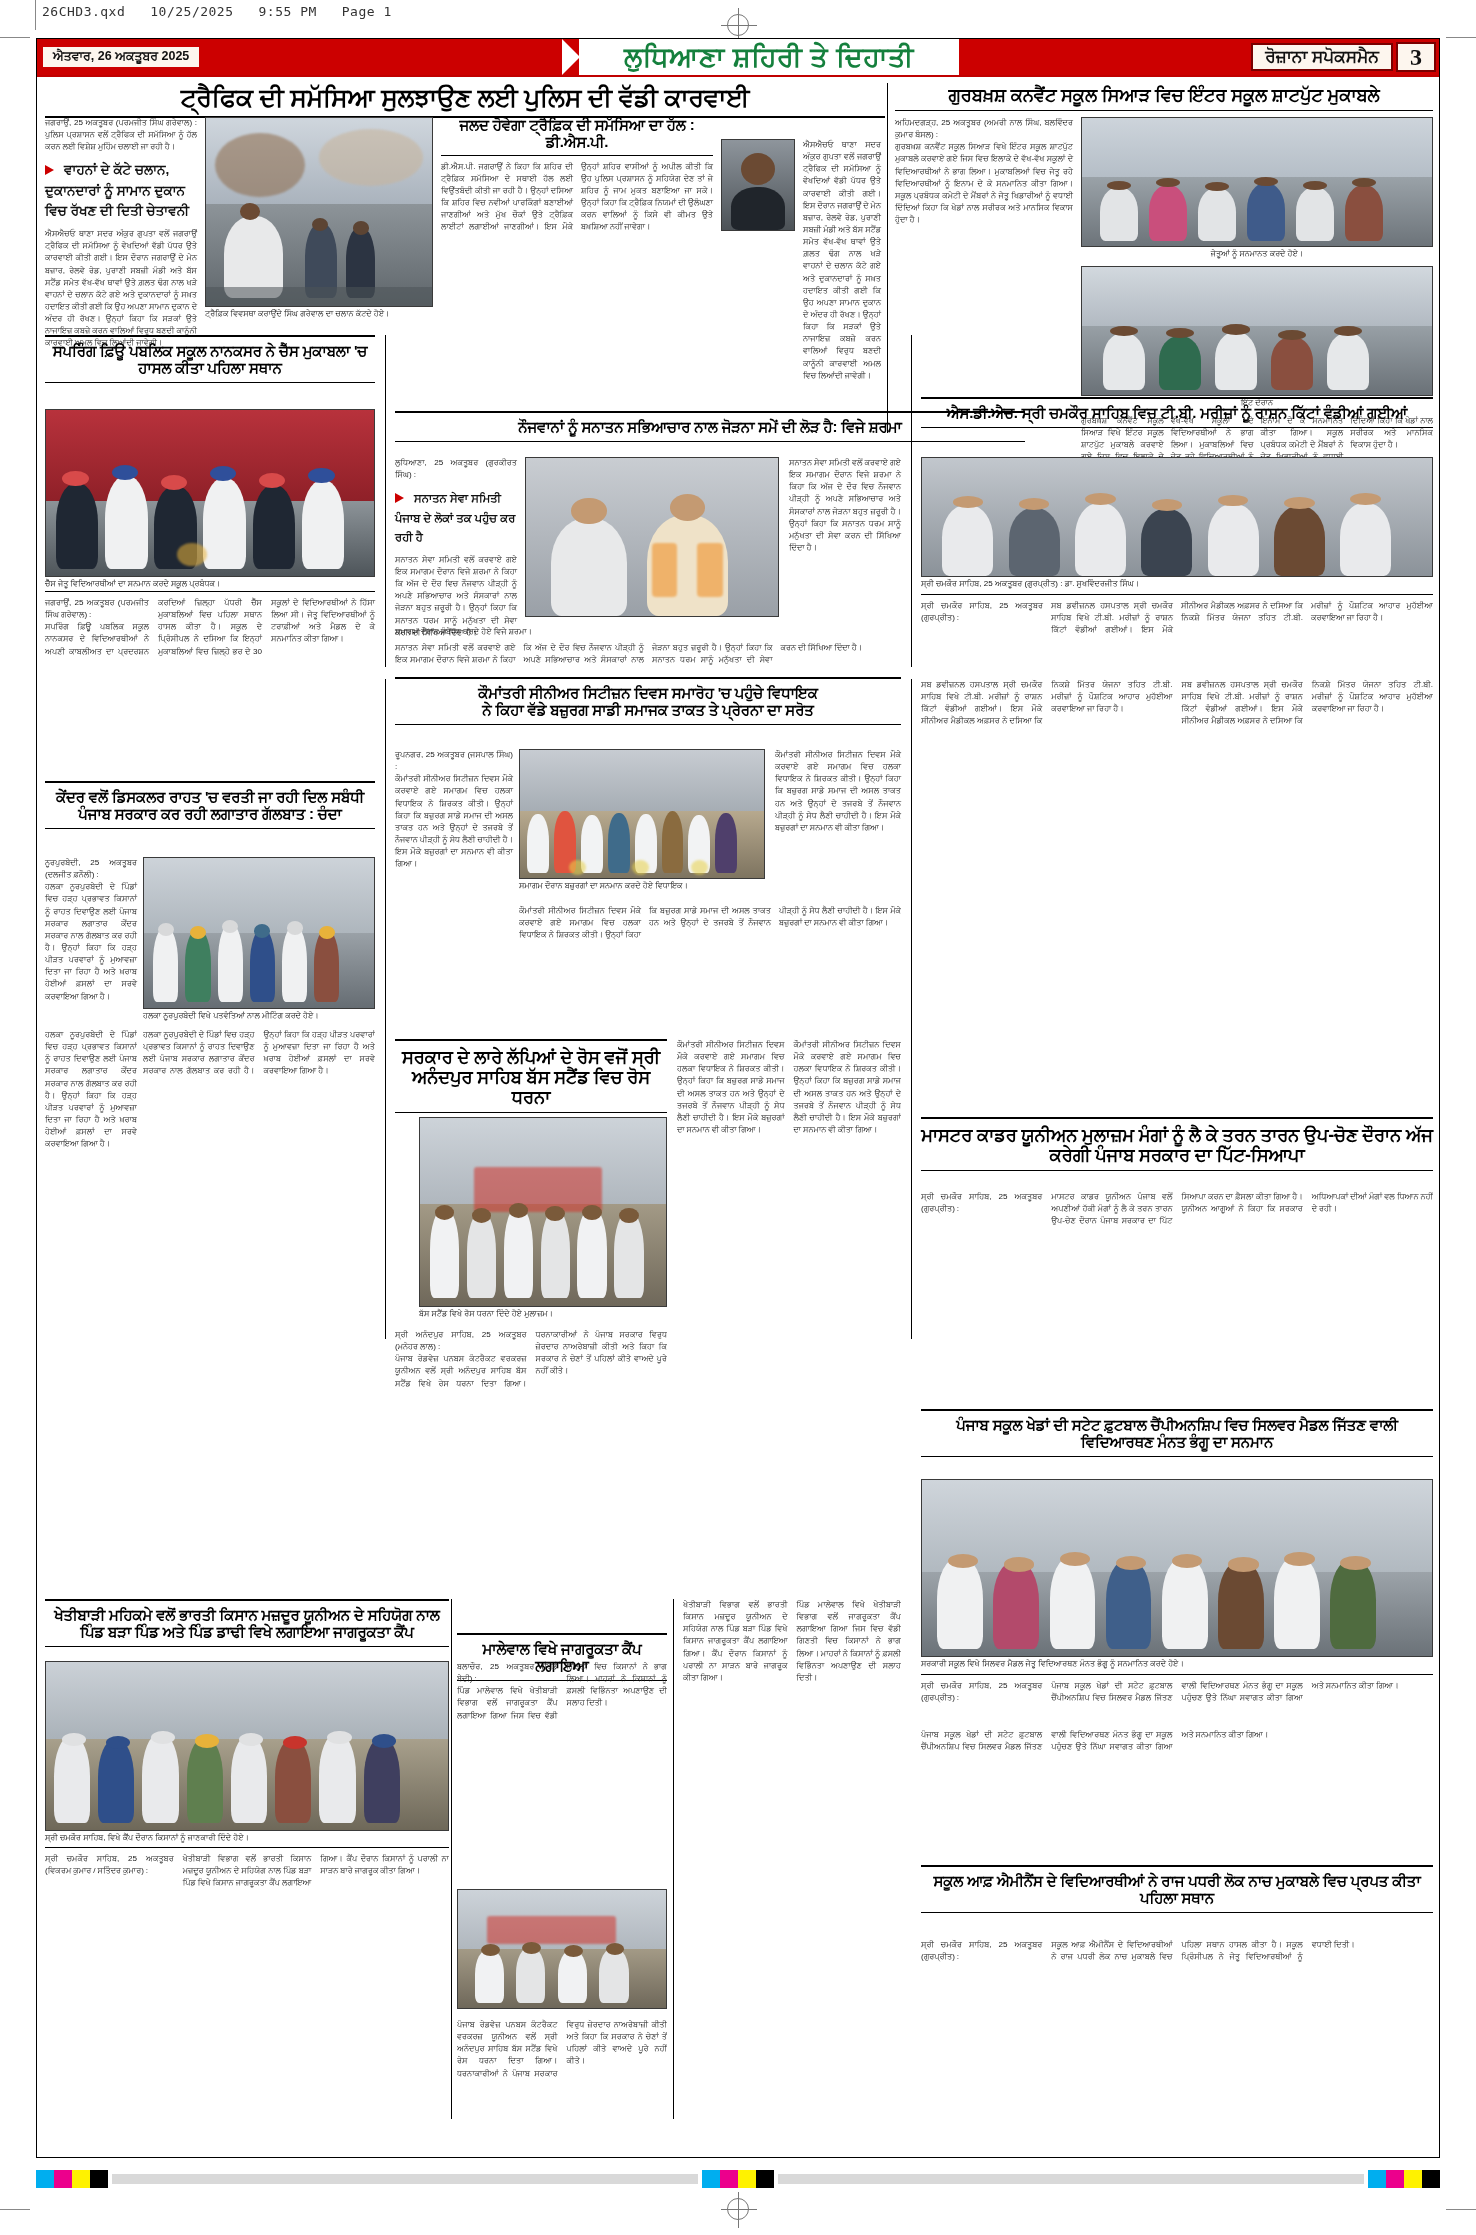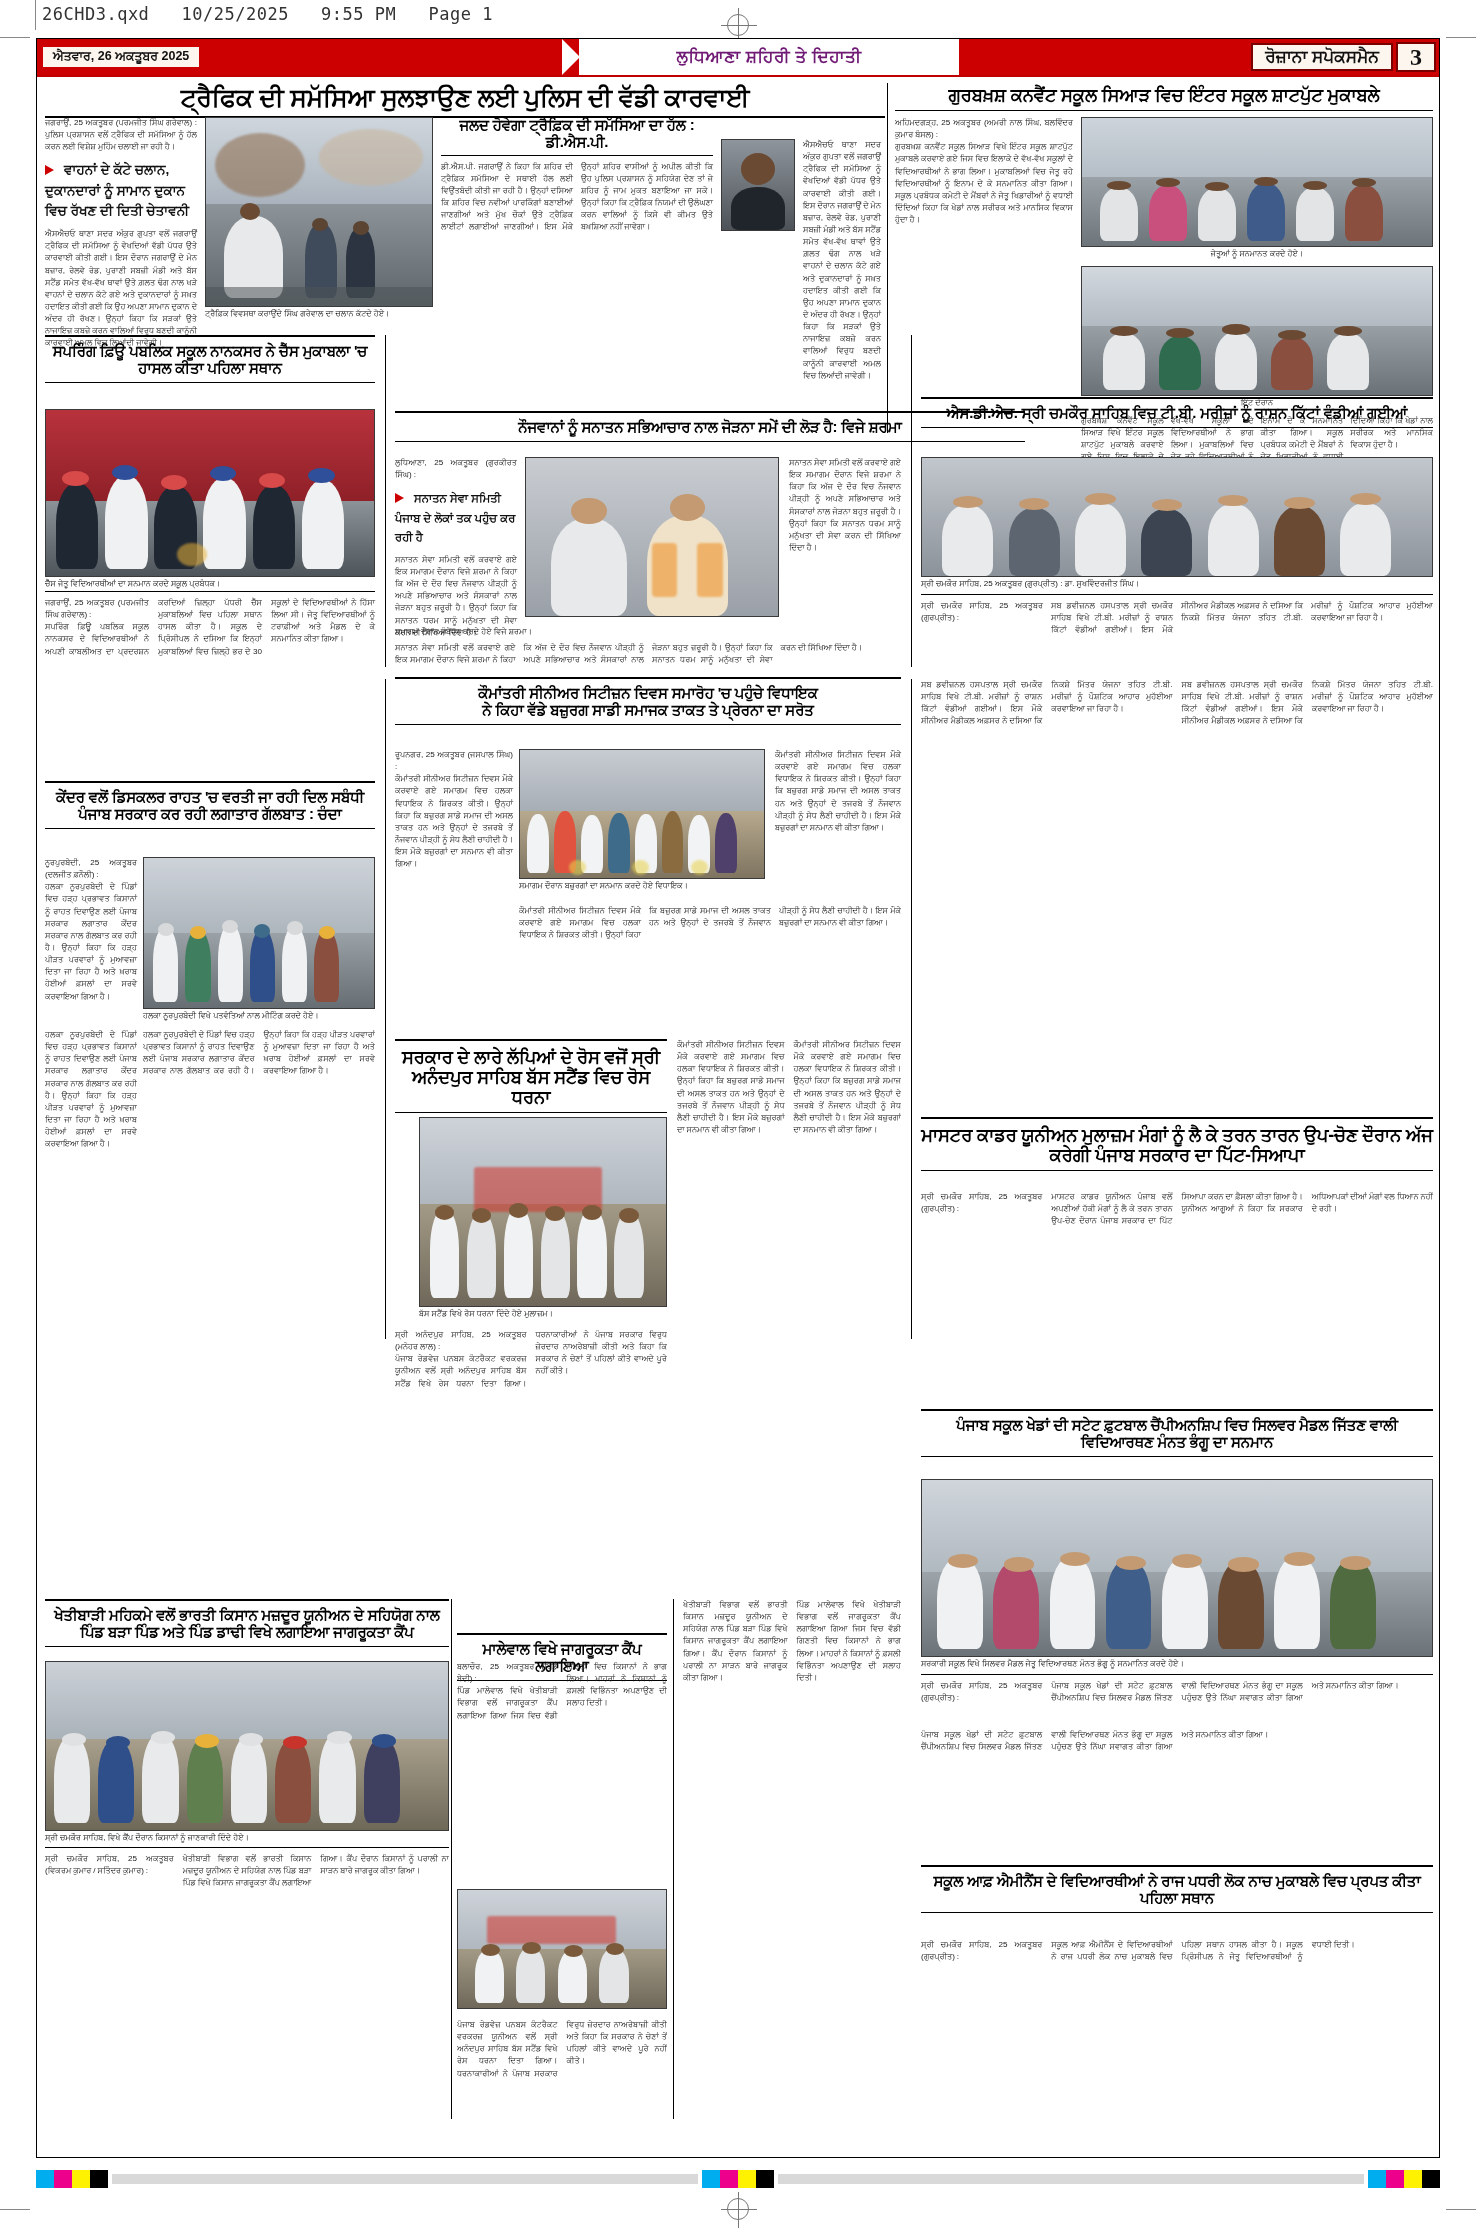--- a/index.html
+++ b/index.html
@@ -9,21 +9,21 @@
     font-family:"DejaVu Sans", sans-serif;
     position:relative;
     overflow:hidden;
     color:#111;
   }
 
   
   #slug {
     position:absolute; left:42px; top:4px;
     font-family:"DejaVu Sans Mono", monospace;
-    font-size:17px; color:#333; letter-spacing:.5px;
+    font-size:13px; color:#333; letter-spacing:.5px;
     white-space:pre;
   }
   .cropmark { position:absolute; background:#888; }
   .reg {
     position:absolute; width:22px; height:22px;
     border:1px solid #777; border-radius:50%;
   }
   .reg:before, .reg:after {
     content:""; position:absolute; background:#777;
   }
@@ -60,22 +60,22 @@
   }
   .mast-arrow-l {
     position:absolute; right:-1px; top:0; bottom:0; width:18px;
     background:#fff;
     clip-path:polygon(0 0, 100% 50%, 0 100%);
   }
   .mast-center {
     flex:1 1 auto; background:#fff;
     display:flex; align-items:center; justify-content:center;
     font-family:"Liberation Sans", sans-serif;
-    font-weight:bold; font-size:17px; letter-spacing:.5px;
-    color:#701a75;
+    font-weight:bold; font-size:27px; letter-spacing:.5px;
+    color:#15803d;
   }
   .mast-right-red {
     flex:0 0 480px; position:relative; display:flex;
     align-items:center; justify-content:flex-end;
   }
   .mast-arrow-r {
     position:absolute; left:0; top:0; bottom:0; width:18px;
     background:#cc0000;
     clip-path:polygon(0 0, 100% 50%, 0 100%);
   }

